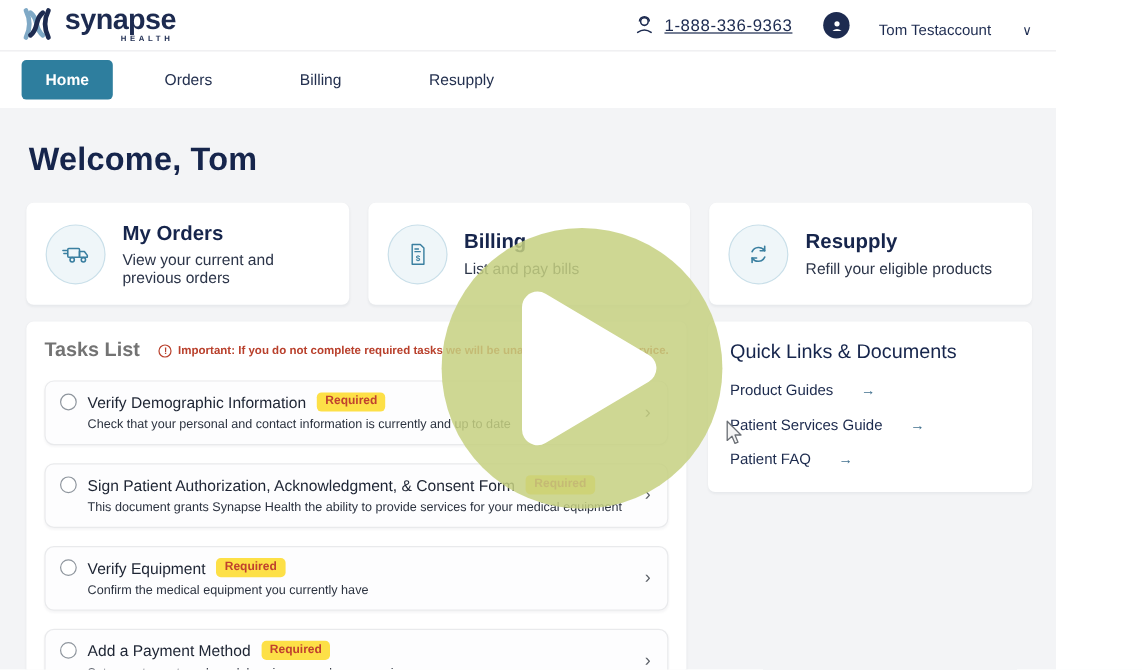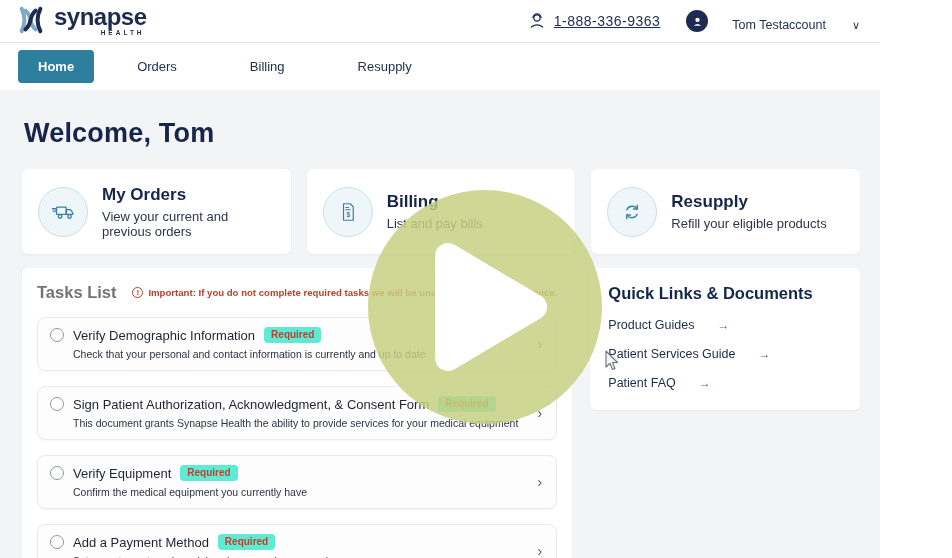--- a/index.html
+++ b/index.html
@@ -51,27 +51,27 @@
     font-size:8px; font-weight:700; display:flex; align-items:center; justify-content:center; flex:0 0 auto; }
   .notice-text { font-size:9.6px; color:#b9402c; font-weight:600; }
 
   .task-row { margin-top:15px; background:#fdfdfe; border:1px solid #e9eaec; border-radius:8px;
     padding:9px 14px 10px 12px; display:flex; align-items:center; gap:0;
     box-shadow:0 1px 2px rgba(20,30,60,0.04); cursor:pointer; }
   .task-left { flex:1; }
   .task-top { display:flex; align-items:center; gap:9px; }
   .task-radio { width:14px; height:14px; border-radius:50%; border:1.5px solid #8f969e; background:#fff; flex:0 0 auto; }
   .task-title { font-size:13px; font-weight:400; color:#1d2433; }
-  .req-badge { font-size:10px; color:#c0412e; background:#5eead4; border-radius:4px; padding:2px 7px 3px; font-weight:600; }
+  .req-badge { font-size:10px; color:#c0412e; background:#fde047; border-radius:4px; padding:2px 7px 3px; font-weight:600; }
   .task-desc { font-size:10.5px; color:#2c3340; margin:5px 0 0 23px; }
   .task-chev { color:#5a5f66; font-size:15px; line-height:1; padding-left:8px; }
 
   .quick-card { background:#fff; border-radius:6px; width:292px; padding:16px 18px 20px;
     box-shadow:0 1px 2px rgba(20,30,60,0.05); }
-  .quick-title { font-size:16.5px; font-weight:700; color:#16254c; }
+  .quick-title { font-size:16.5px; font-weight:400; color:#16254c; }
   .quick-link { display:flex; align-items:center; gap:23px; margin-top:15px; cursor:pointer; }
   .quick-link-label { font-size:12.5px; color:#1c2a4d; }
   .quick-link-arrow { font-size:12px; color:#41708e; }
 
   
   .play-overlay { position:absolute; left:368px; top:190px; width:234px; height:234px; border-radius:50%;
     background:rgba(198,208,128,0.85); display:flex; align-items:center; justify-content:center; cursor:pointer; }
 
   
   .cursor { position:absolute; left:604px; top:350px; width:16px; height:22px; pointer-events:none; }

